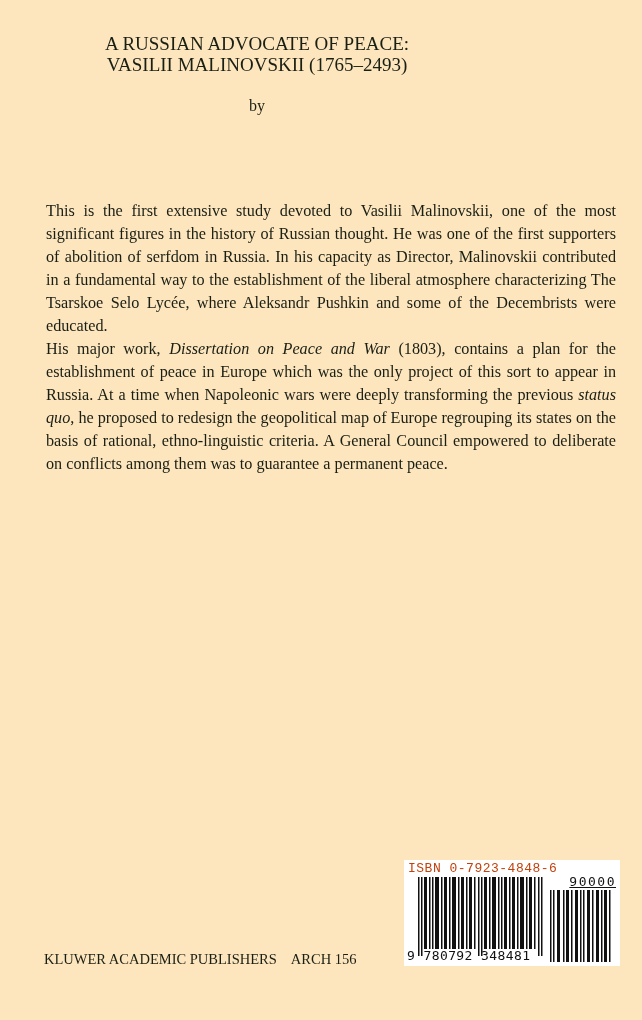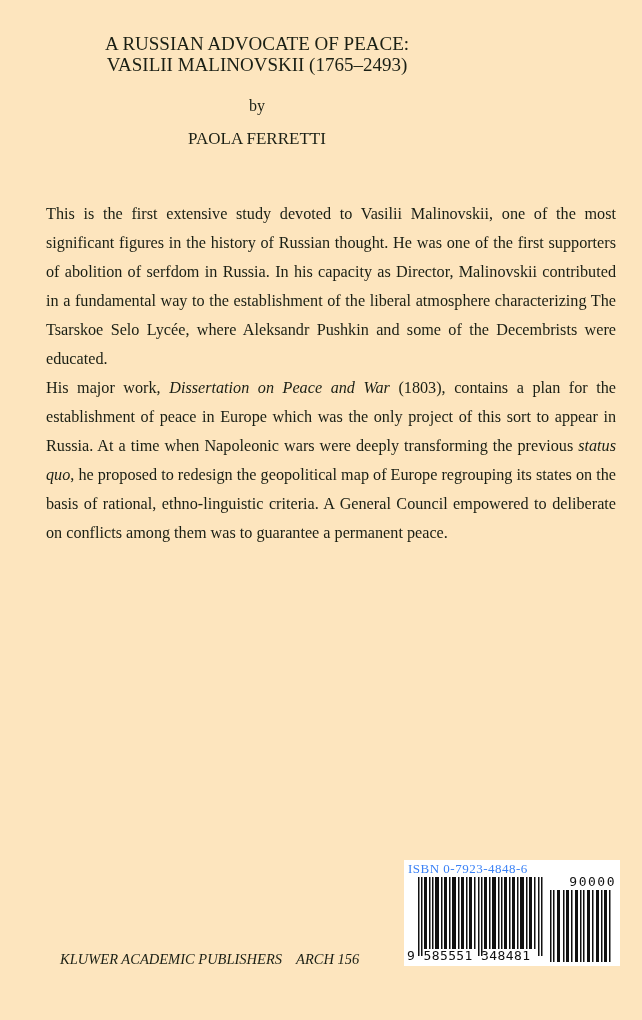--- a/index.html
+++ b/index.html
@@ -36,68 +36,68 @@
       font-size: 17px;
       margin-top: 14px;
       line-height: 20px;
     }
     .body-text {
       position: absolute;
       top: 200px;
       left: 46px;
       width: 570px;
       font-size: 16.2px;
-      line-height: 29px;
+      line-height: 23px;
       text-align: justify;
     }
     .body-text p {
       margin: 0;
     }
     .body-text em {
     }
     .publisher {
       position: absolute;
       top: 951px;
-      left: 60px;
+      left: 44px;
       font-size: 14.5px;
       letter-spacing: 0px;
       white-space: nowrap;
-      font-style: italic;
     }
     .publisher .series {
       margin-left: 14px;
     }
     .barcode-box {
       position: absolute;
       left: 404px;
       top: 860px;
       width: 216px;
       height: 106px;
       background: #ffffff;
     }
     .isbn-text {
       position: absolute;
       left: 4px;
       top: 1px;
-      font-family: Liberation Serif, serif;
+      font-family: Liberation Mono, monospace;
       font-size: 13px;
       letter-spacing: 0.5px;
-      color: #3b82f6;
+      color: #c2410c;
       line-height: 16px;
       white-space: nowrap;
     }
     .price-text {
       position: absolute;
       right: 4px;
       top: 14px;
       font-family: "DejaVu Sans Mono", "Liberation Mono", monospace;
       font-size: 13px;
       letter-spacing: 1.5px;
       color: #111;
       line-height: 16px;
+      text-decoration: underline;
     }
     .ean-text {
       position: absolute;
       left: 3px;
       bottom: 2px;
       font-family: "DejaVu Sans Mono", "Liberation Mono", monospace;
       font-size: 13px;
       letter-spacing: 0.4px;
       color: #111;
       line-height: 16px;
@@ -114,21 +114,20 @@
       top: 30px;
     }
   </style>
 </head>
 <body>
 
 <div class="title-block">
   <div class="title-line">A RUSSIAN ADVOCATE OF PEACE:</div>
   <div class="title-line">VASILII MALINOVSKII (1765–2493)</div>
   <div class="by">by</div>
-  <div class="author">PAOLA FERRETTI</div>
 </div>
 
 <div class="body-text">
   <p>This is the first extensive study devoted to Vasilii Malinovskii, one of the most significant figures in the history of Russian thought. He was one of the first sup­porters of abolition of serfdom in Russia. In his capacity as Director, Malinovskii contributed in a fundamental way to the establishment of the liberal atmosphere characterizing The Tsarskoe Selo Lycée, where Aleksandr Pushkin and some of the Decembrists were educated.</p>
   <p><span>His major work, </span><em>Dissertation on Peace and War</em><span> (1803), contains a plan for the establishment of peace in Europe which was the only project of this sort to appear in Russia. At a time when Napoleonic wars were deeply transforming the previous </span><em>status quo</em><span>, he proposed to redesign the geopolitical map of Europe regrouping its states on the basis of rational, ethno-linguistic criteria. A General Council empowered to deliberate on conflicts among them was to guarantee a permanent peace.</span></p>
 </div>
 
 <div class="barcode-box">
   <div class="isbn-text">ISBN 0-7923-4848-6</div>
   <div class="price-text">90000</div>
@@ -180,18 +179,18 @@
       <rect x="30" y="0" width="1.5" height="72"></rect>
       <rect x="33" y="0" width="1.5" height="72"></rect>
       <rect x="37" y="0" width="3" height="72"></rect>
       <rect x="42" y="0" width="1.5" height="72"></rect>
       <rect x="46" y="0" width="3" height="72"></rect>
       <rect x="51" y="0" width="1.5" height="72"></rect>
       <rect x="54" y="0" width="3" height="72"></rect>
       <rect x="59" y="0" width="1.5" height="72"></rect>
     </g>
   </svg>
-  <div class="ean-text">9 585551 348481</div>
+  <div class="ean-text">9 780792 348481</div>
 </div>
 
 <div class="publisher">
   <span>KLUWER ACADEMIC PUBLISHERS</span><span class="series">ARCH 156</span>
 </div>
 
 </body></html>

